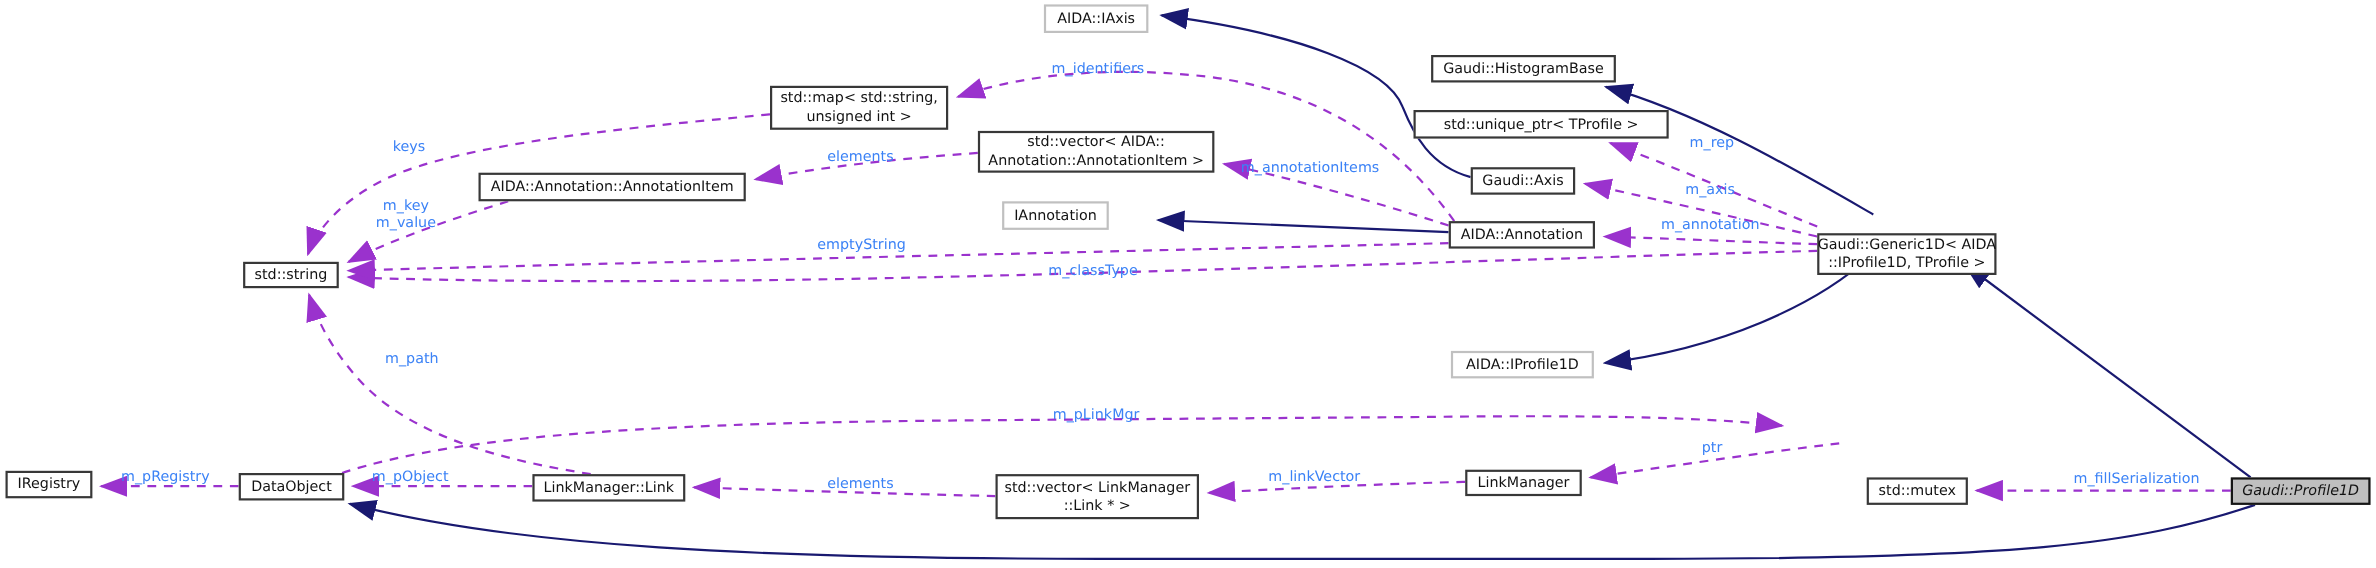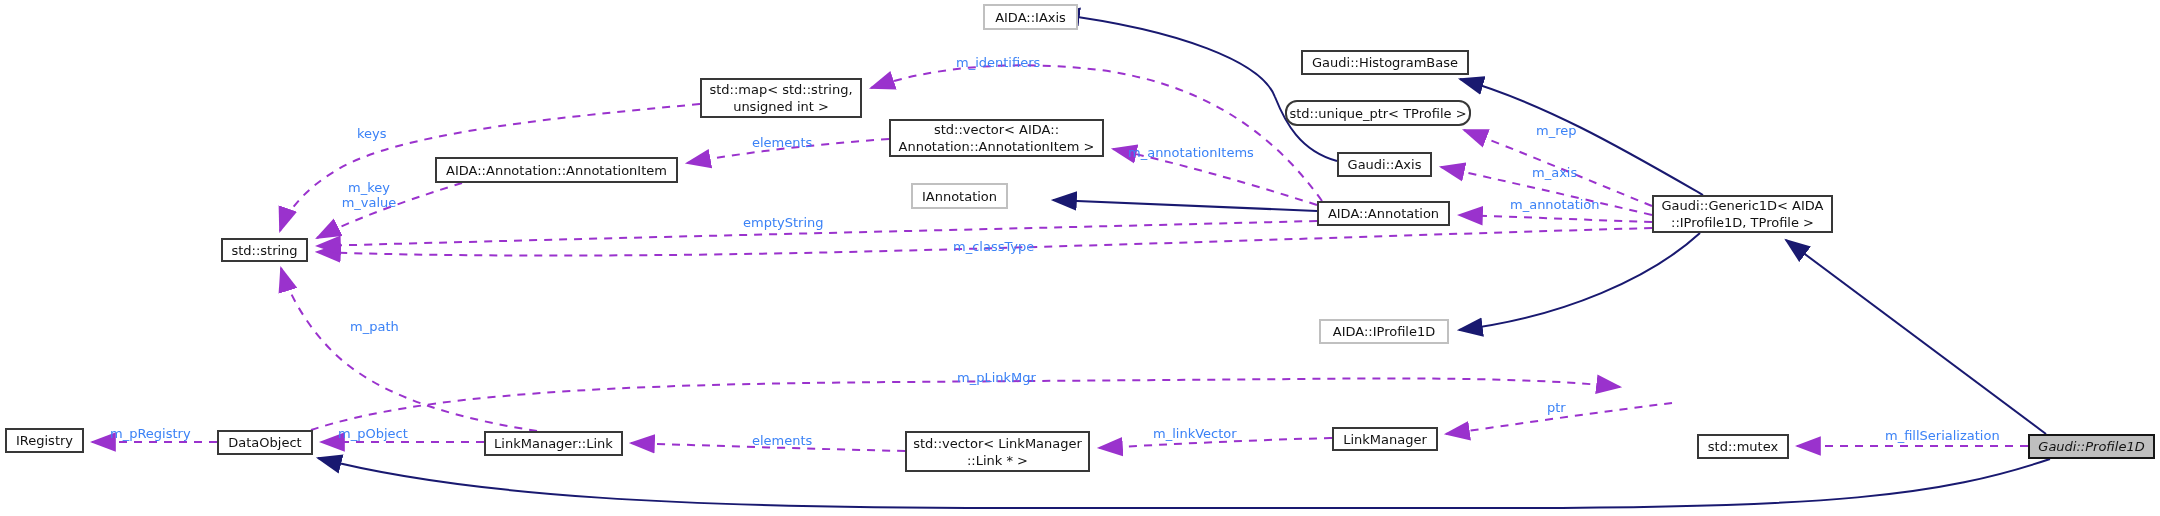--- a/index.html
+++ b/index.html
@@ -61,50 +61,50 @@
         <path d="M311,430 C420,394 610,384 900,382 L1300,379 C1460,377 1560,380 1620,387" class="edge usage" marker-end="url(#arrow-usage)"></path>
         <path d="M1672,403 C1598,412 1518,424 1446,434" class="edge usage" marker-end="url(#arrow-usage)"></path>
         <path d="M1332,438 C1252,440 1172,444 1099,448" class="edge usage" marker-end="url(#arrow-usage)"></path>
         <path d="M905,451 C818,449 718,446 631,443" class="edge usage" marker-end="url(#arrow-usage)"></path>
         <path d="M484,442 L321,442" class="edge usage" marker-end="url(#arrow-usage)"></path>
         <path d="M217,442 L92,442" class="edge usage" marker-end="url(#arrow-usage)"></path>
         <path d="M2028,446 L1797,446" class="edge usage" marker-end="url(#arrow-usage)"></path>
       </g>
   </svg>
 
-<div class="node external" style="left: 949px; top: 4px; width: 95px; height: 26px; margin-left: 34px;">
+<div class="node external" style="left: 949px; top: 4px; width: 95px; height: 26px;">
       <span>AIDA::IAxis</span>
     </div>
     <div class="node" style="left: 1301px; top: 50px; width: 168px; height: 25px;">
       <span>Gaudi::HistogramBase</span>
     </div>
     <div class="node" style="left: 700px; top: 78px; width: 162px; height: 40px;">
       <span>std::map&lt; std::string,</span>
       <span>unsigned int &gt;</span>
     </div>
-    <div class="node" style="left: 1285px; top: 100px; width: 186px; height: 26px; border-radius: 12px;">
+    <div class="node" style="left: 1285px; top: 100px; width: 232px; height: 26px;">
       <span>std::unique_ptr&lt; TProfile &gt;</span>
     </div>
     <div class="node" style="left: 889px; top: 119px; width: 215px; height: 38px;">
       <span>std::vector&lt; AIDA::</span>
       <span>Annotation::AnnotationItem &gt;</span>
     </div>
     <div class="node" style="left: 1337px; top: 152px; width: 95px; height: 25px;">
       <span>Gaudi::Axis</span>
     </div>
     <div class="node" style="left: 435px; top: 157px; width: 243px; height: 26px;">
       <span>AIDA::Annotation::AnnotationItem</span>
     </div>
     <div class="node external" style="left: 911px; top: 183px; width: 97px; height: 26px;">
       <span>IAnnotation</span>
     </div>
     <div class="node" style="left: 1317px; top: 201px; width: 133px; height: 25px;">
       <span>AIDA::Annotation</span>
     </div>
-    <div class="node" style="left: 1652px; top: 195px; width: 181px; height: 38px;">
+    <div class="node" style="left: 1652px; top: 212px; width: 163px; height: 38px;">
       <span>Gaudi::Generic1D&lt; AIDA</span>
       <span>::IProfile1D, TProfile &gt;</span>
     </div>
     <div class="node" style="left: 221px; top: 238px; width: 87px; height: 24px;">
       <span>std::string</span>
     </div>
     <div class="node external" style="left: 1319px; top: 319px; width: 130px; height: 25px;">
       <span>AIDA::IProfile1D</span>
     </div>
     <div class="node" style="left: 5px; top: 428px; width: 79px; height: 25px;">

